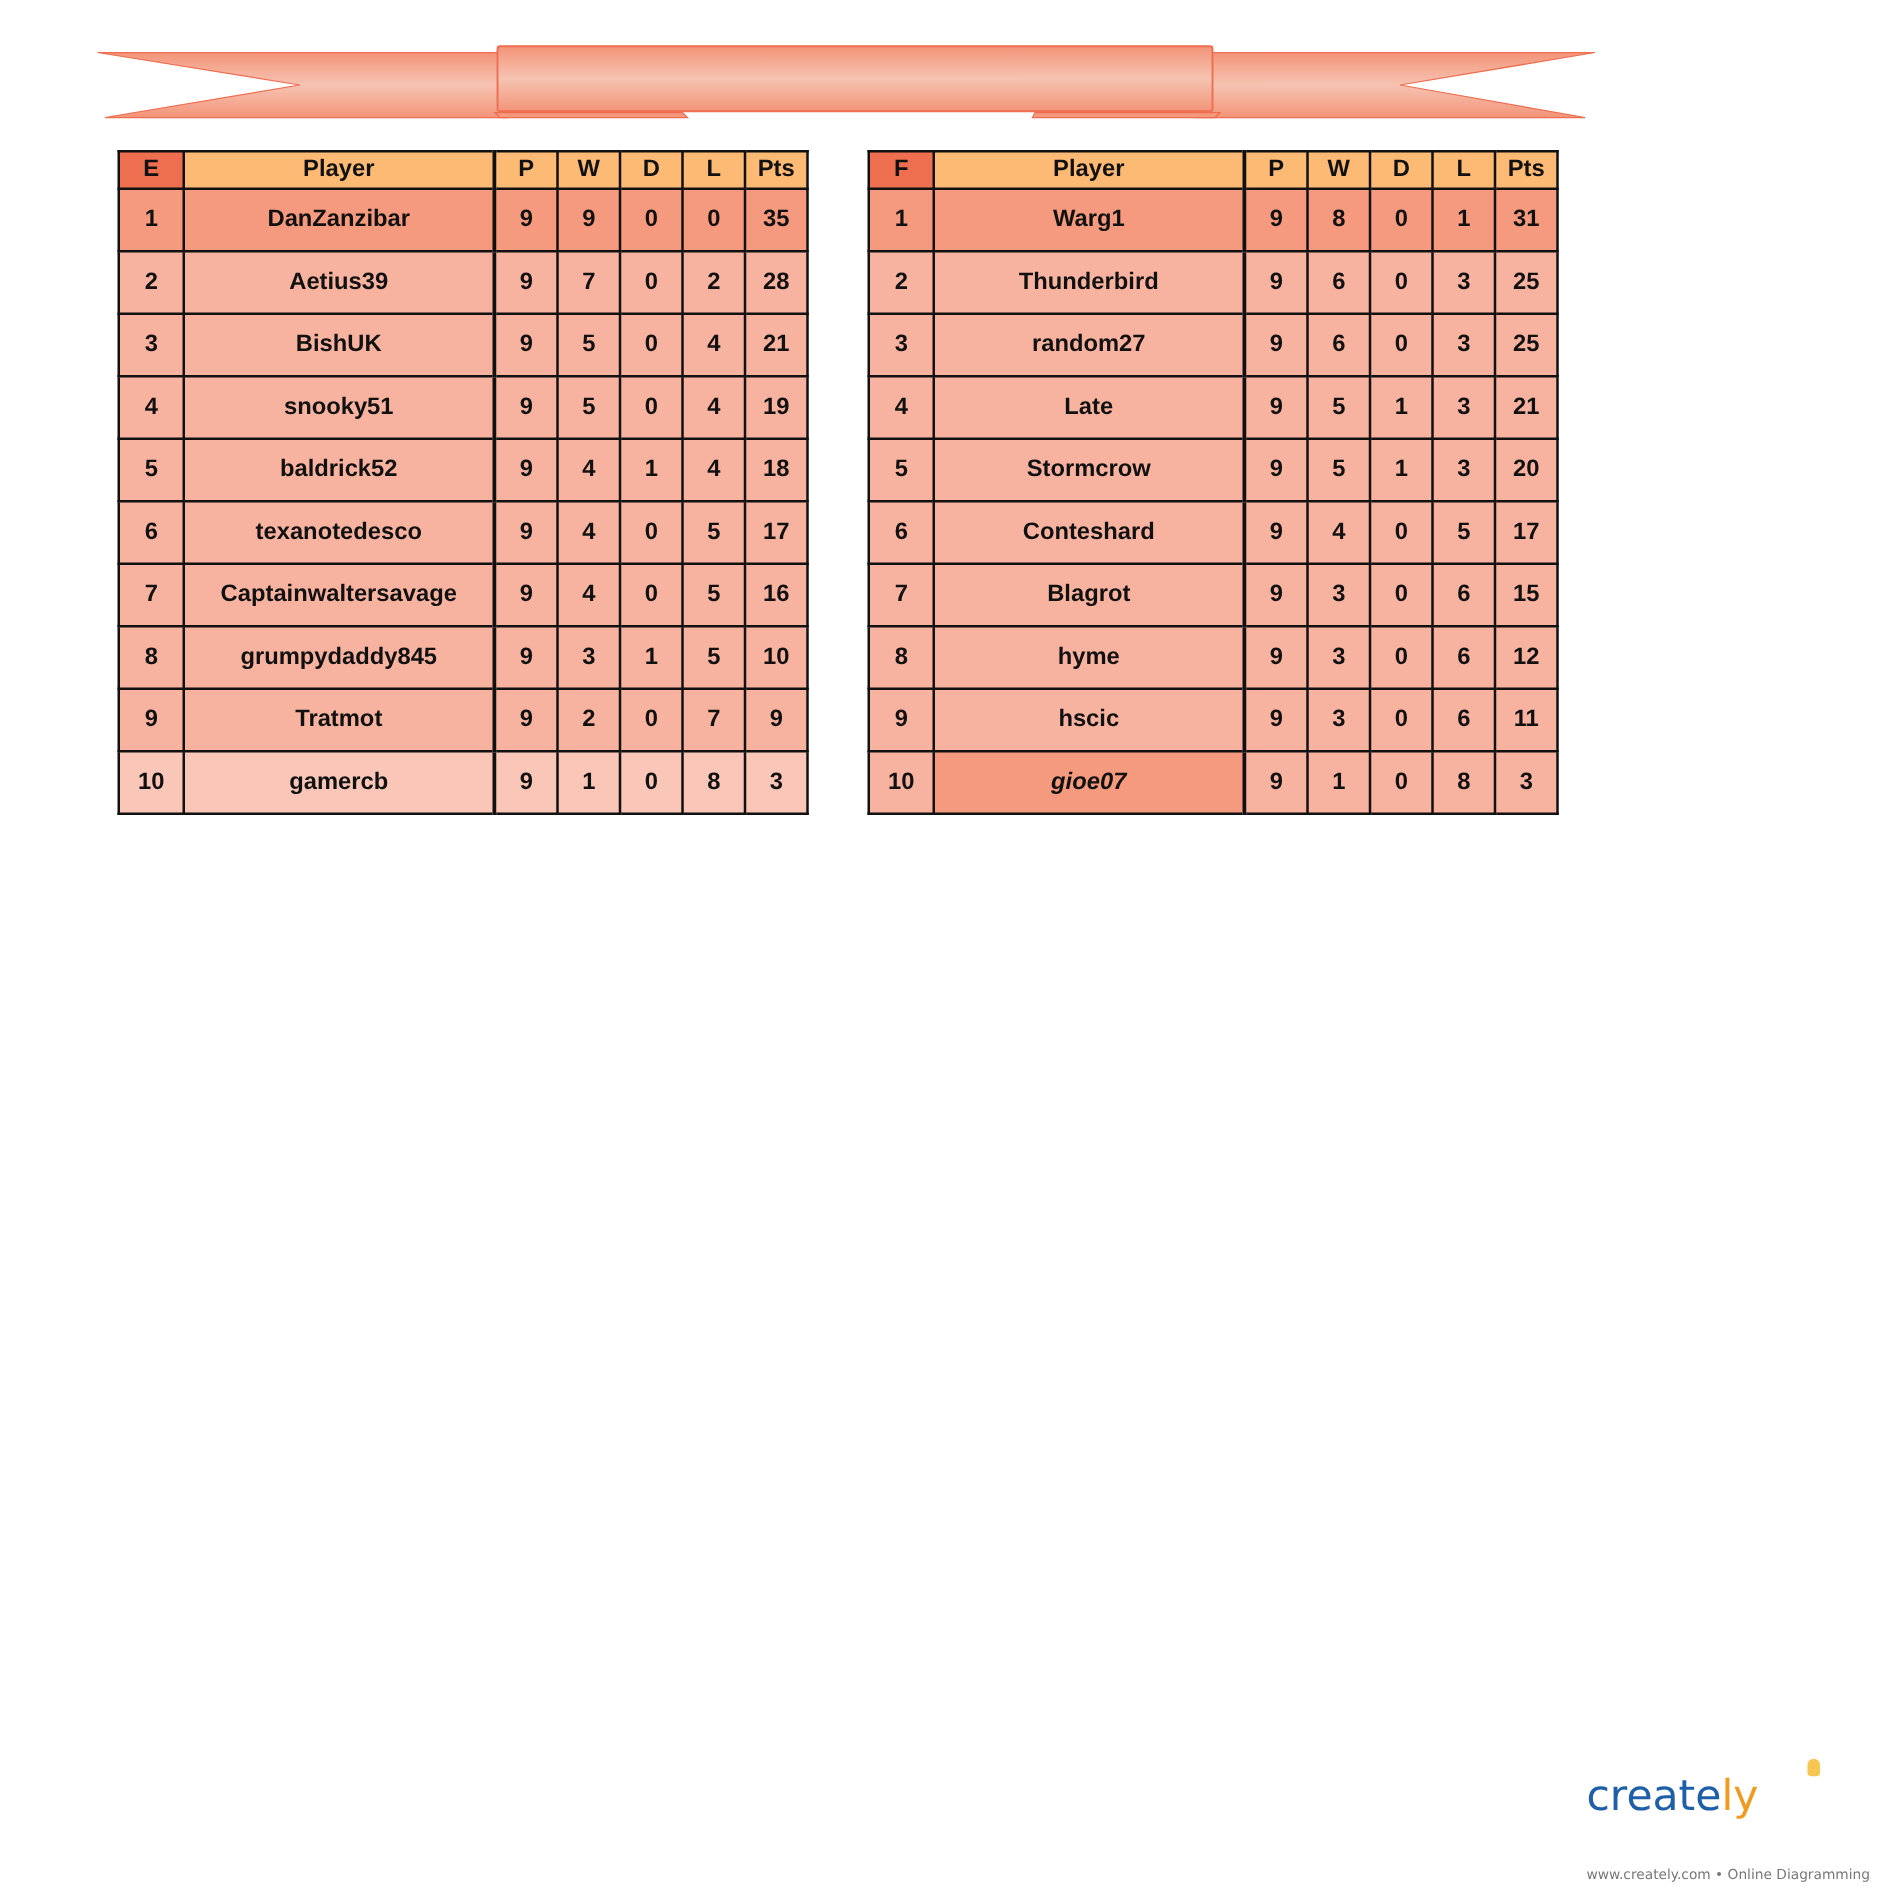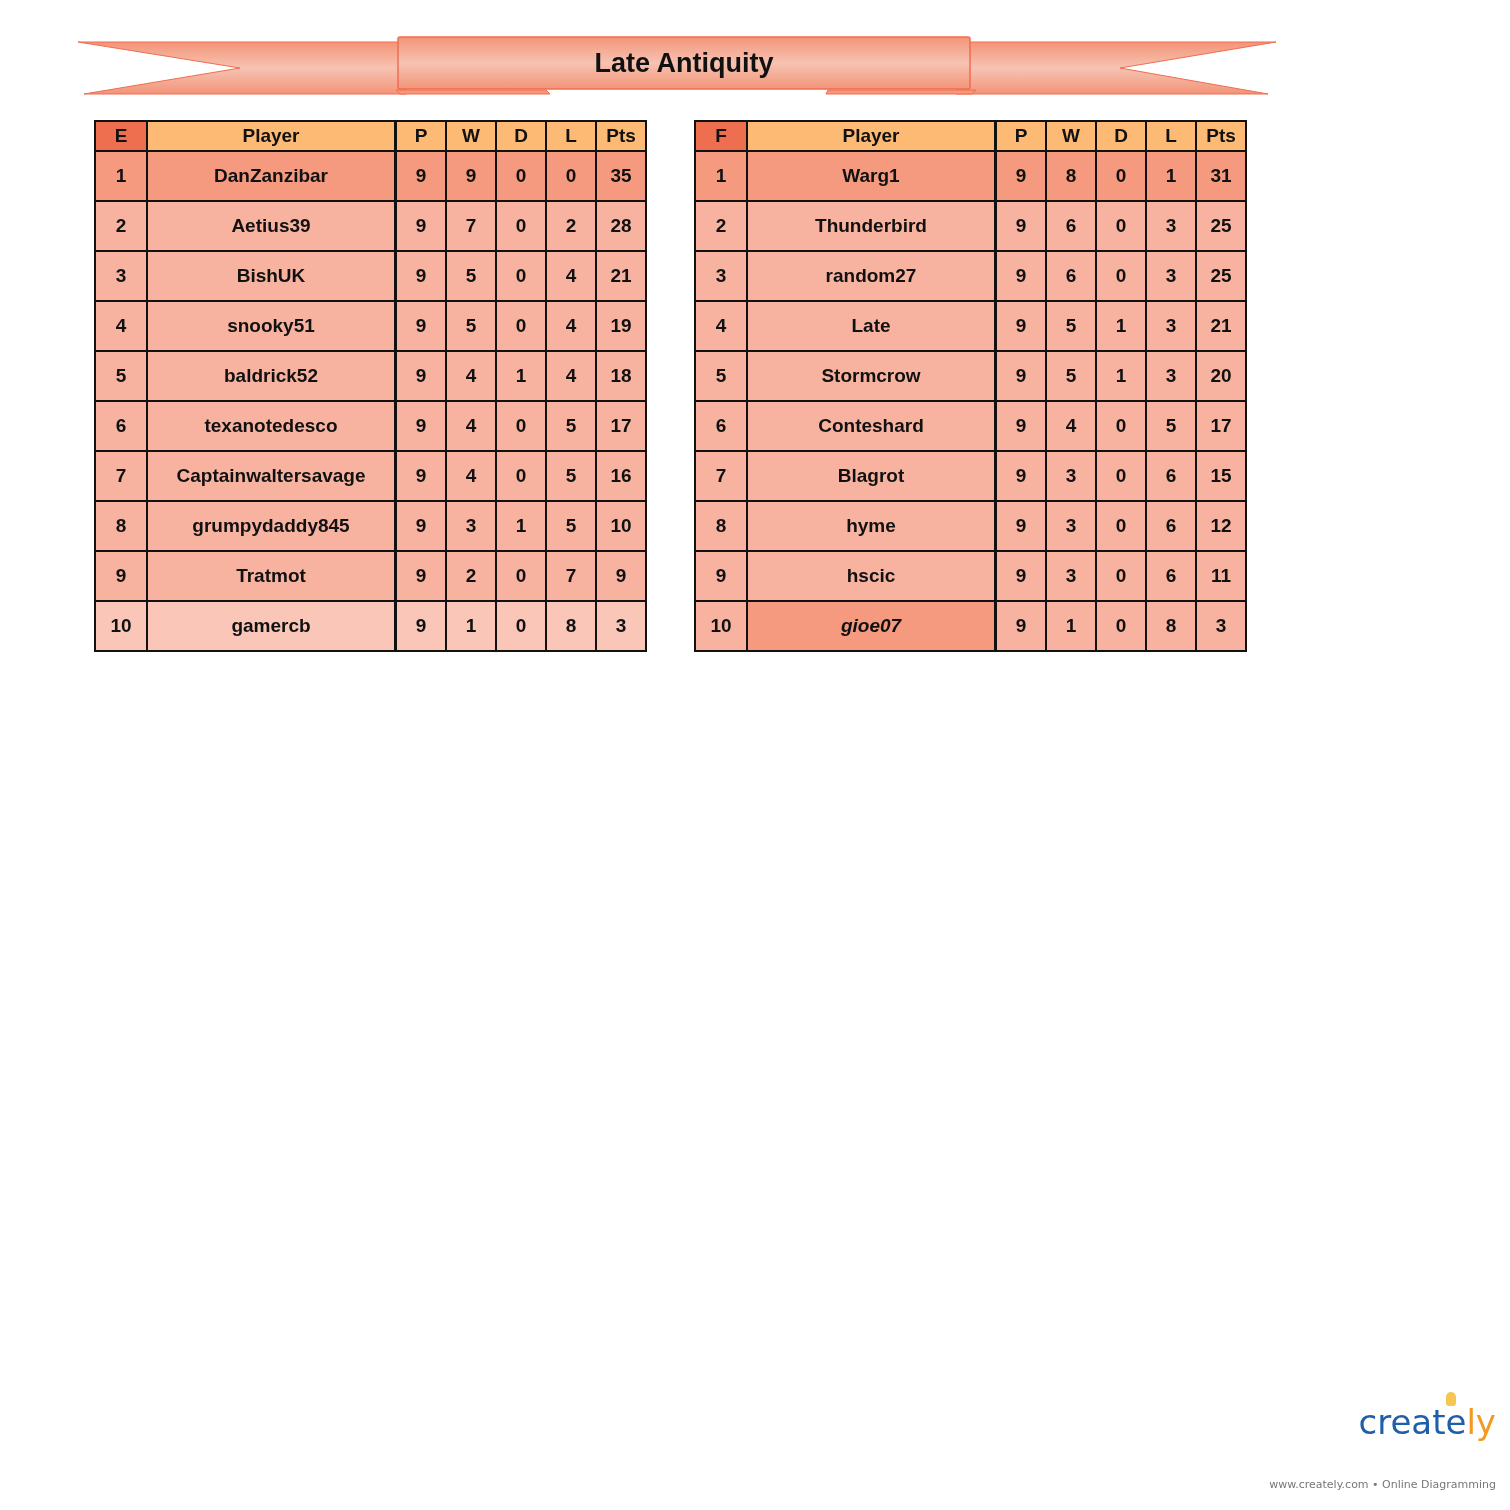--- a/index.html
+++ b/index.html
@@ -12,21 +12,21 @@
   .tbl th { height:28px; background:#fdba74; font-size:19px; }
   .tbl th.grp { background:#ee6e50; }
   .tbl td { height:48px; background:#f8b3a0; }
   .tbl tr.first td { background:#f59a7e; }
   .tbl tr.last-light td { background:#f9c6b7; }
   .tbl td.dark { background:#f59a7e;font-style:italic; }
   .tbl .thick { border-right:3px solid #111; }
   #tableE { left:94px; }
   #tableF { left:694px; }
   .c-rank { width:50px; } .c-name { width:246px; } .c-num { width:48px; }
-  .logo { position:absolute; right:14px; bottom:19px; text-align:right; }
+  .logo { position:absolute; right:14px; bottom:4px; text-align:left; }
   .logo-word { font-size:34px; color:#1f5faa; font-family:"DejaVu Sans", sans-serif; letter-spacing:0px; line-height:36px; }
   .logo-word .ly { color:#f39a1e; }
   .logo-tag { font-size:11px; color:#777; font-family:"DejaVu Sans", sans-serif;margin-top:38px; }
   .bulb { position:absolute; right:40px; top:-12px; width:10px; height:14px; background:#f6c653; border-radius:5px 5px 3px 3px; }
 </style>
 </head>
 <body>
 
 <div class="banner">
   <svg width="1202" height="64" viewBox="0 0 1202 64">
@@ -36,21 +36,20 @@
         <stop offset="0.5" stop-color="#f6c3b2"></stop>
         <stop offset="1" stop-color="#f39478"></stop>
       </linearGradient>
     </defs>
     <polygon points="2,8 330,8 330,60 8,60 164,34" fill="url(#rg)" stroke="#ef6d50" stroke-width="1"></polygon>
     <polygon points="1200,8 880,8 880,60 1192,60 1044,34" fill="url(#rg)" stroke="#ef6d50" stroke-width="1"></polygon>
     <path d="M320,56 L470,56 L474,60 L324,60 Z" fill="#f39a7e" stroke="#ef6d50" stroke-width="1"></path>
     <path d="M752,56 L900,56 L896,60 L750,60 Z" fill="#f39a7e" stroke="#ef6d50" stroke-width="1"></path>
     <rect x="322" y="3" width="572" height="52" fill="url(#rg)" stroke="#ef6d50" stroke-width="1.5" rx="2"></rect>
   </svg>
-  <div class="banner-title" style="left:322px; top:4px;">Late Antiquity</div>
 </div>
 
 <table class="tbl" id="tableE">
   <tbody>
       <tr>
     <th class="grp c-rank">E</th>
     <th class="c-name thick">Player</th>
     <th class="c-num">P</th>
     <th class="c-num">W</th>
     <th class="c-num">D</th>

